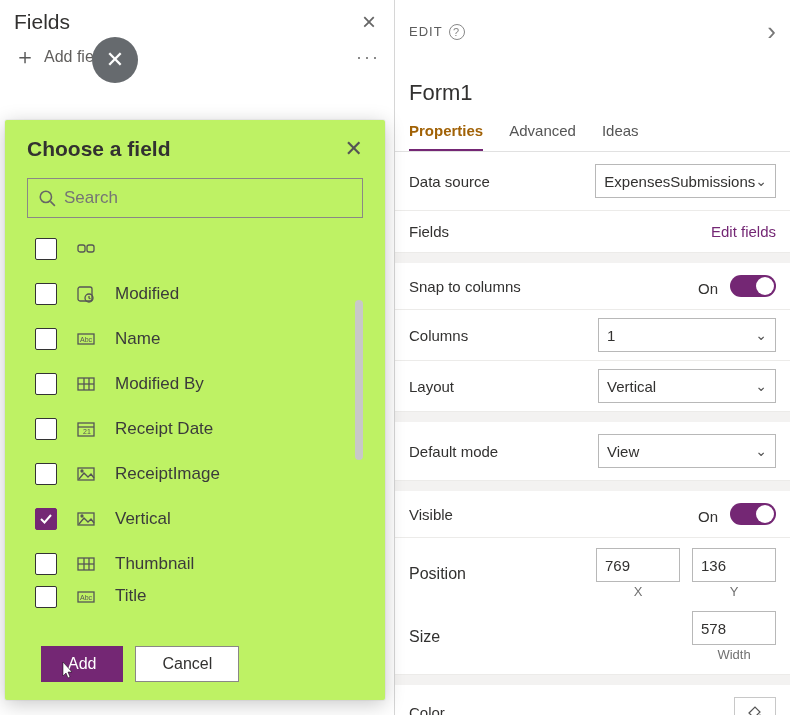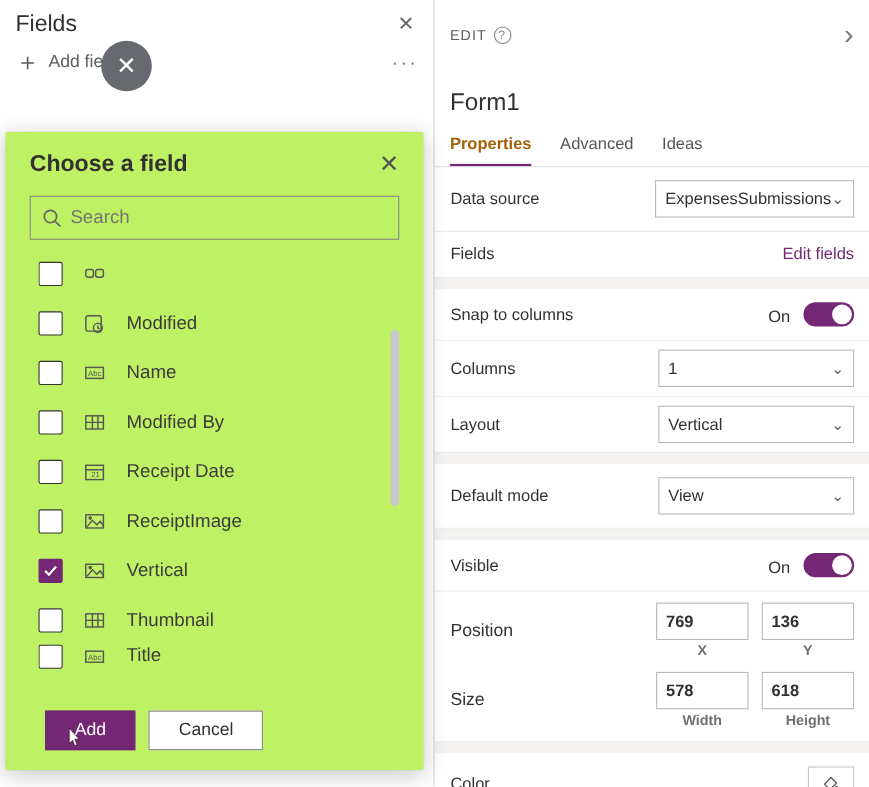--- a/index.html
+++ b/index.html
@@ -226,21 +226,21 @@
     }
     .toggle::after{
       content:''; position:absolute; right:2px; top:2px;
       width:18px;height:18px;border-radius:50%;background:#fff;
     }
     .toggle-wrap { display:flex; align-items:flex-end; gap:12px; font-size:15px;}
 
     .section-gap { background:#f3f2f1; height:10px; }
     .group-stack { display:flex; flex-direction:column; gap:6px; padding: 10px 14px 12px 14px; border-bottom:1px solid #ecebe9;}
     .xy-row { display:flex; justify-content:space-between; align-items:center; }
-    .xy-inputs { display:flex; gap:12px;font-weight:bold; }
+    .xy-inputs { display:flex; gap:12px; }
     .num-wrap { display:flex; flex-direction:column; align-items:center; gap:2px;}
     .num-input {
       width:84px; height:34px; border:1px solid #b8b8b8; padding:0 8px;
       font-size:15px; display:flex; align-items:center;
     }
     .sub-lbl { font-size:13px; color:#707070;}
 
     .color-pick {
       width:42px;height:30px;border:1px solid #c8c8c8;background:#fff;
       display:flex;align-items:center;justify-content:center;
@@ -519,26 +519,20 @@
       </div>
       <div class="xy-row" style="margin-top:6px">
         <span class="label">Size</span>
         <div class="xy-inputs">
           <div class="num-wrap">
             <div class="num-input">
                 <span>578</span>
               </div>
             <span class="sub-lbl">Width</span>
           </div>
-          <div class="num-wrap">
-            <div class="num-input">
-                <span>618</span>
-              </div>
-            <span class="sub-lbl">Height</span>
-          </div>
         </div>
       </div>
     </div>
     <div class="section-gap"></div>
 
     <div class="prop-row">
       <span class="label">Color</span>
       <div class="color-pick">
         <svg width="16" height="16" viewBox="0 0 16 16">
           <path d="M2 9 L8 3 L13 8 L7 14 Z" fill="none" stroke="#555" stroke-width="1.2"></path>

